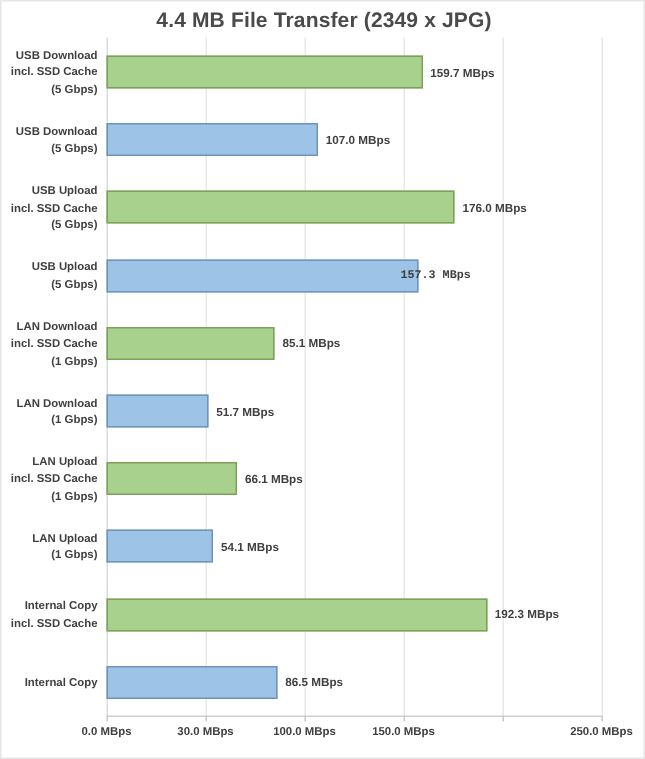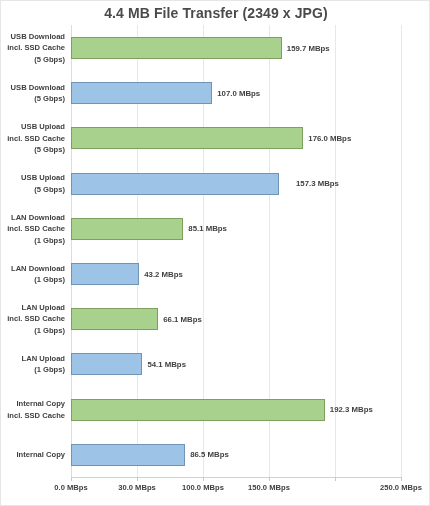--- a/index.html
+++ b/index.html
@@ -149,38 +149,38 @@
         </div>
         <div class="bar" style="width: 232.32px;"></div>
         <div class="val-label" style="left: 302.32px;">176.0 MBps</div>
       </div>
       <div class="row" style="top: 159.6px;">
         <div class="cat-label">
           <span>USB Upload</span>
           <span>(5 Gbps)</span>
         </div>
         <div class="bar blue" style="width: 207.636px;"></div>
-        <div class="val-label" style="left: 290px;">157.3 MBps</div>
+        <div class="val-label" style="left: 261px; font-family: Liberation Mono, monospace;">157.3 MBps</div>
       </div>
       <div class="row" style="top: 204.8px;">
         <div class="cat-label">
           <span>LAN Download</span>
           <span>incl. SSD Cache</span>
           <span>(1 Gbps)</span>
         </div>
         <div class="bar" style="width: 112.332px;"></div>
         <div class="val-label" style="left: 182.332px;">85.1 MBps</div>
       </div>
       <div class="row" style="top: 250px;">
         <div class="cat-label">
           <span>LAN Download</span>
           <span>(1 Gbps)</span>
         </div>
         <div class="bar blue" style="width: 68.244px;"></div>
-        <div class="val-label" style="left: 138.244px;">43.2 MBps</div>
+        <div class="val-label" style="left: 138.244px;">51.7 MBps</div>
       </div>
       <div class="row" style="top: 295.2px;">
         <div class="cat-label">
           <span>LAN Upload</span>
           <span>incl. SSD Cache</span>
           <span>(1 Gbps)</span>
         </div>
         <div class="bar" style="width: 87.252px;"></div>
         <div class="val-label" style="left: 157.252px;">66.1 MBps</div>
       </div>

